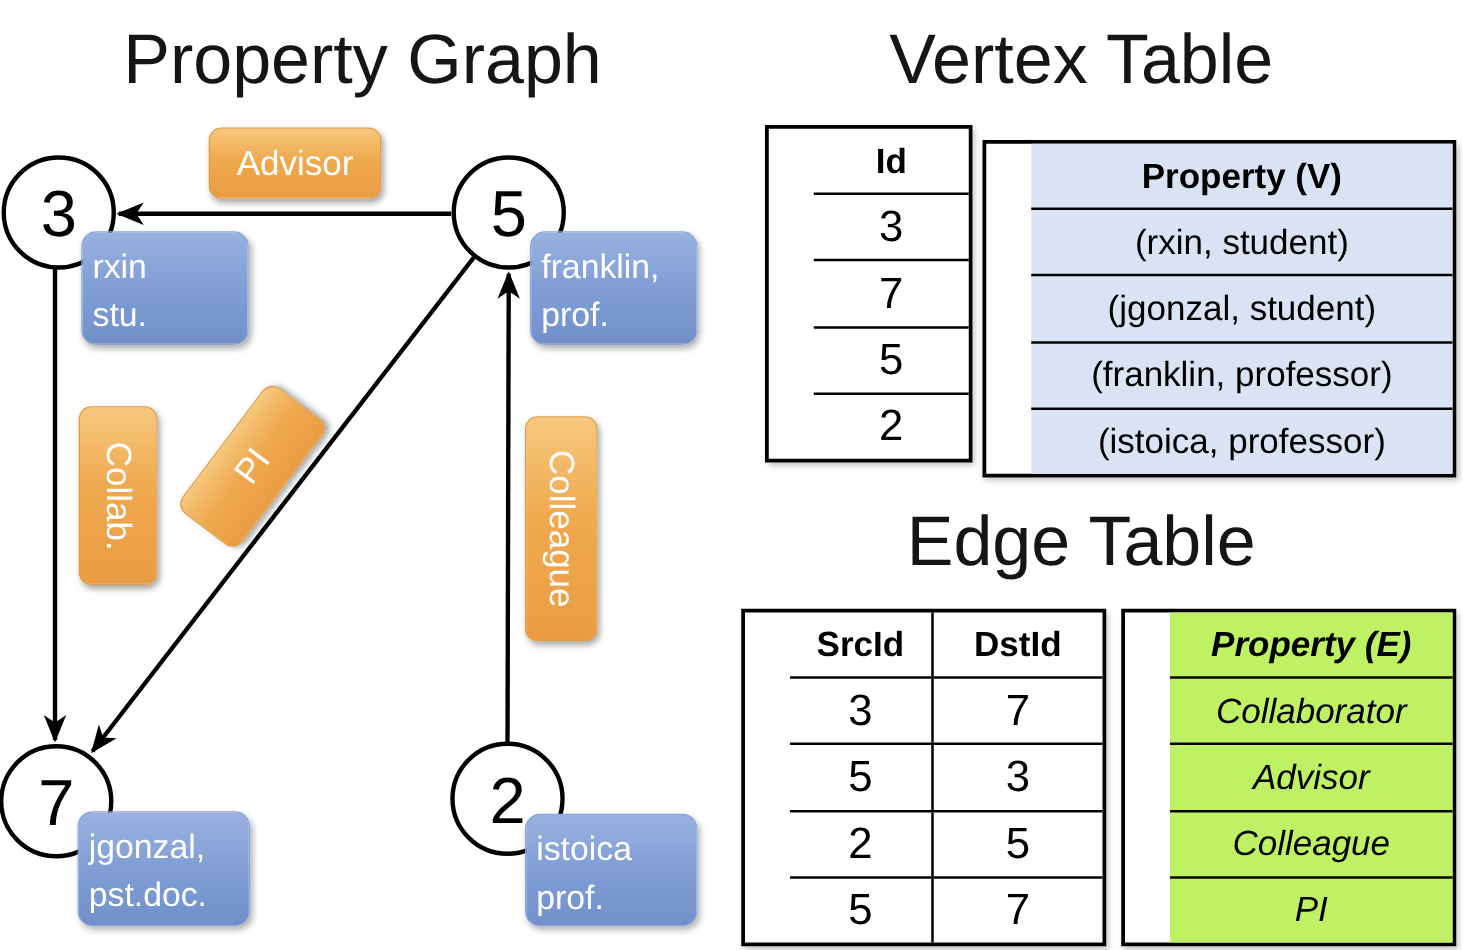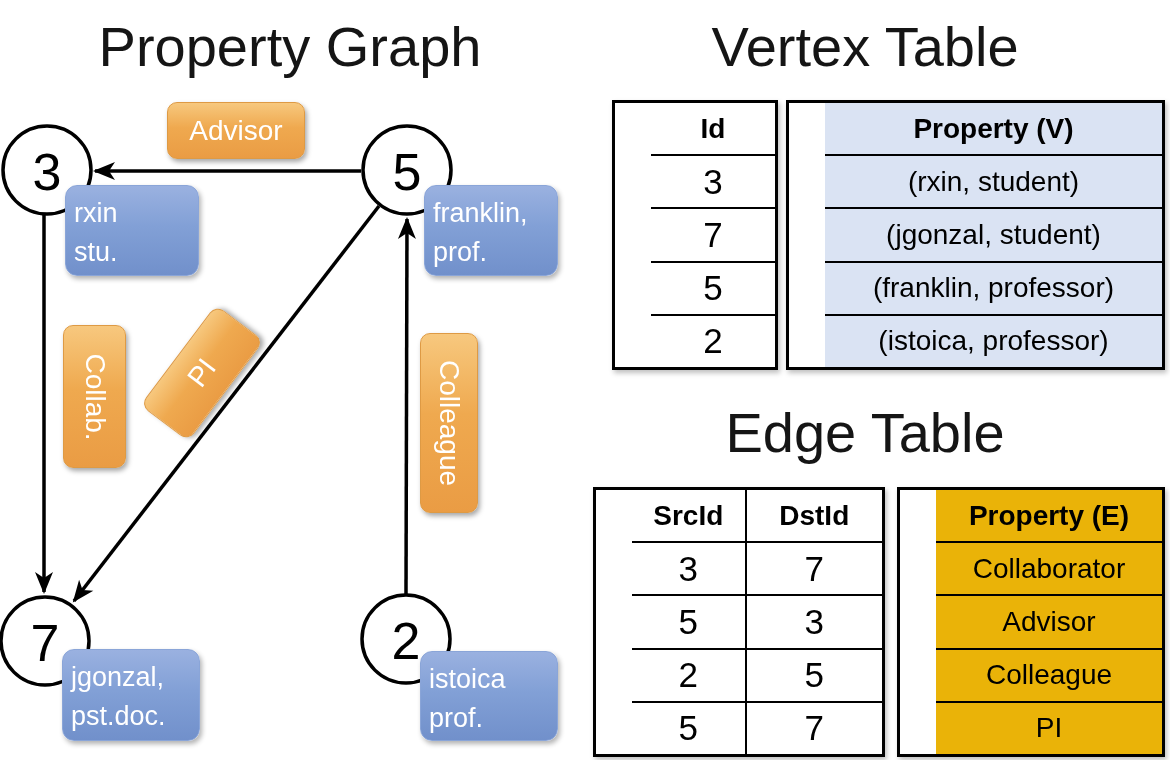--- a/index.html
+++ b/index.html
@@ -48,21 +48,21 @@
   .tbl>.cell,.tbl>.row{flex:1;border-top:2px solid #000;min-height:0;}
   .tbl>.cell:first-child,.tbl>.row:first-child{border-top:none;}
   .cell{display:flex;align-items:center;justify-content:center;font-size:28px;}
   .row{display:flex;}
   .row>.cell{border-top:none;height:100%;}
   .row>.c1{width:45%;}
   .row>.c2{flex:1;border-left:2px solid #000;}
   .hdr{font-weight:bold;font-size:28px;}
   .num{font-size:35px;}
   .vprop>.cell{background:#dae3f3;}
-  .eprop>.cell{background:#eab308;}
+  .eprop>.cell{background:#bef264;font-style:italic;}
 </style>
 </head>
 <body>
 
 <div class="stage">
 
   <div class="title" style="left:0;top:14px;width:580px;">Property Graph</div>
 
   <svg class="graph-svg" width="580" height="760" viewBox="0 0 580 760">
     <defs>
@@ -120,21 +120,21 @@
   <div class="title" style="left:580px;top:14px;width:570px;">Vertex Table</div>
 
   <div class="tbl" style="left:612px;top:100px;width:166px;height:270px;">
     <div class="cell hdr">Id</div>
     <div class="cell num">3</div>
     <div class="cell num">7</div>
     <div class="cell num">5</div>
     <div class="cell num">2</div>
   </div>
 
-  <div class="tbl vprop" style="left:786px;top:100px;width:379px;height:270px;">
+  <div class="tbl vprop" style="left:786px;top:112px;width:379px;height:270px;">
     <div class="cell hdr">Property (V)</div>
     <div class="cell">(rxin, student)</div>
     <div class="cell">(jgonzal, student)</div>
     <div class="cell">(franklin, professor)</div>
     <div class="cell">(istoica, professor)</div>
   </div>
 
   <div class="title" style="left:580px;top:400px;width:570px;">Edge Table</div>
 
   <div class="tbl" style="left:593px;top:487px;width:292px;height:270px;">

